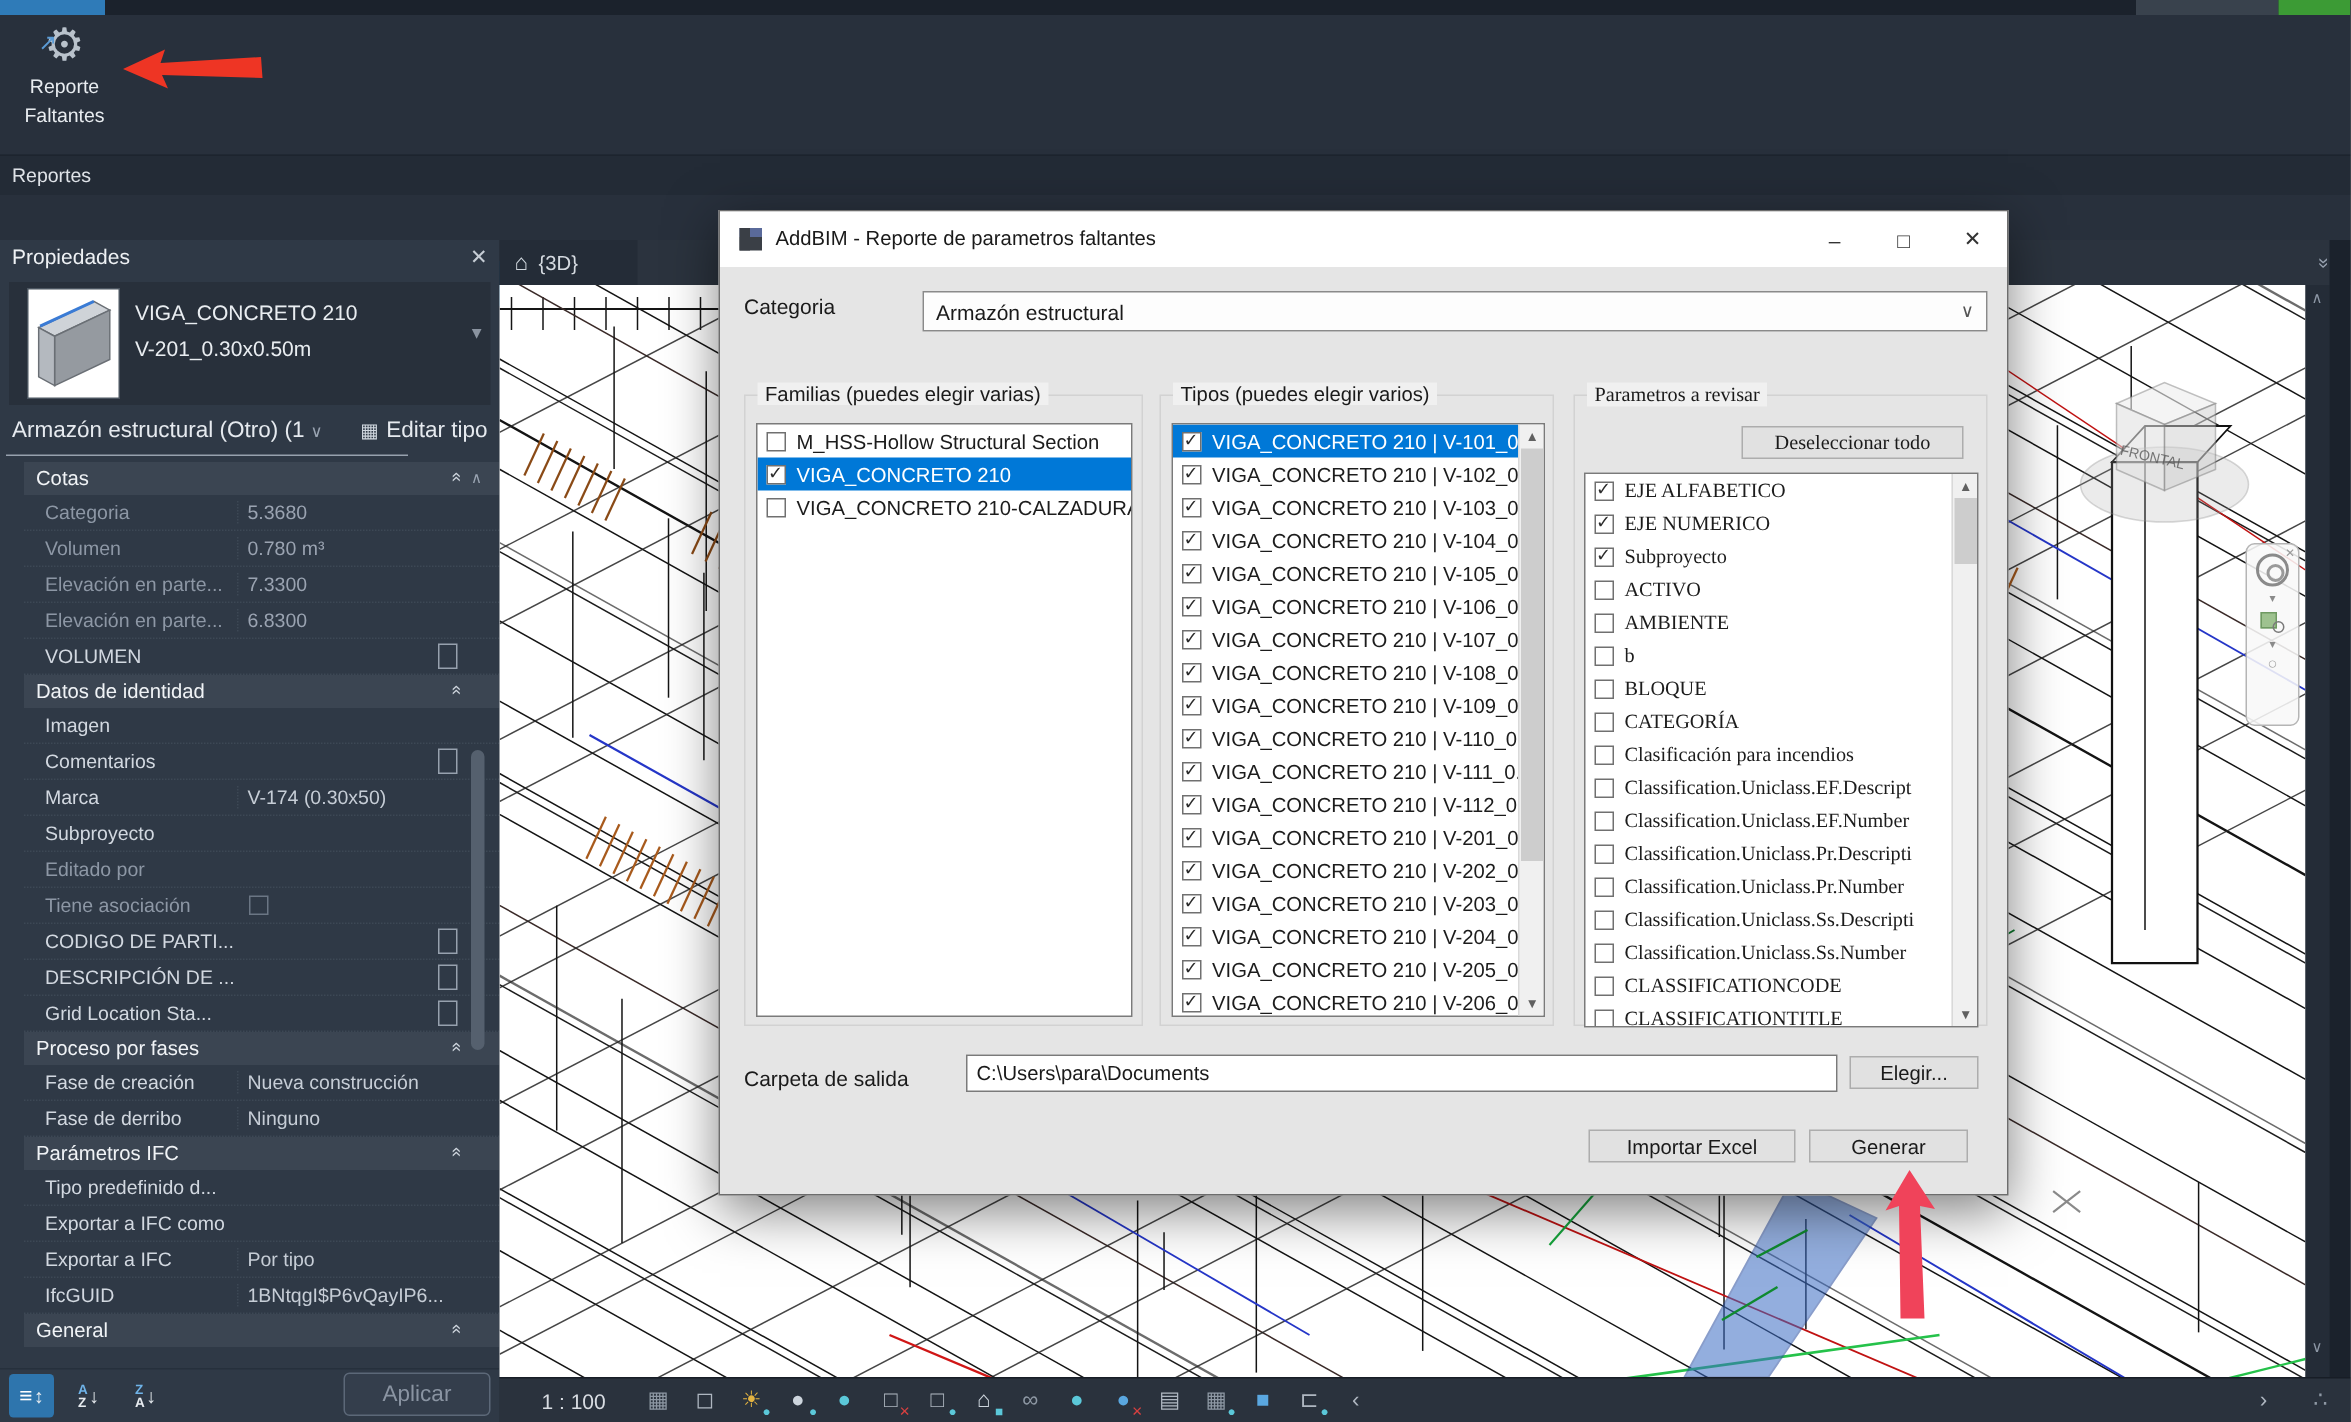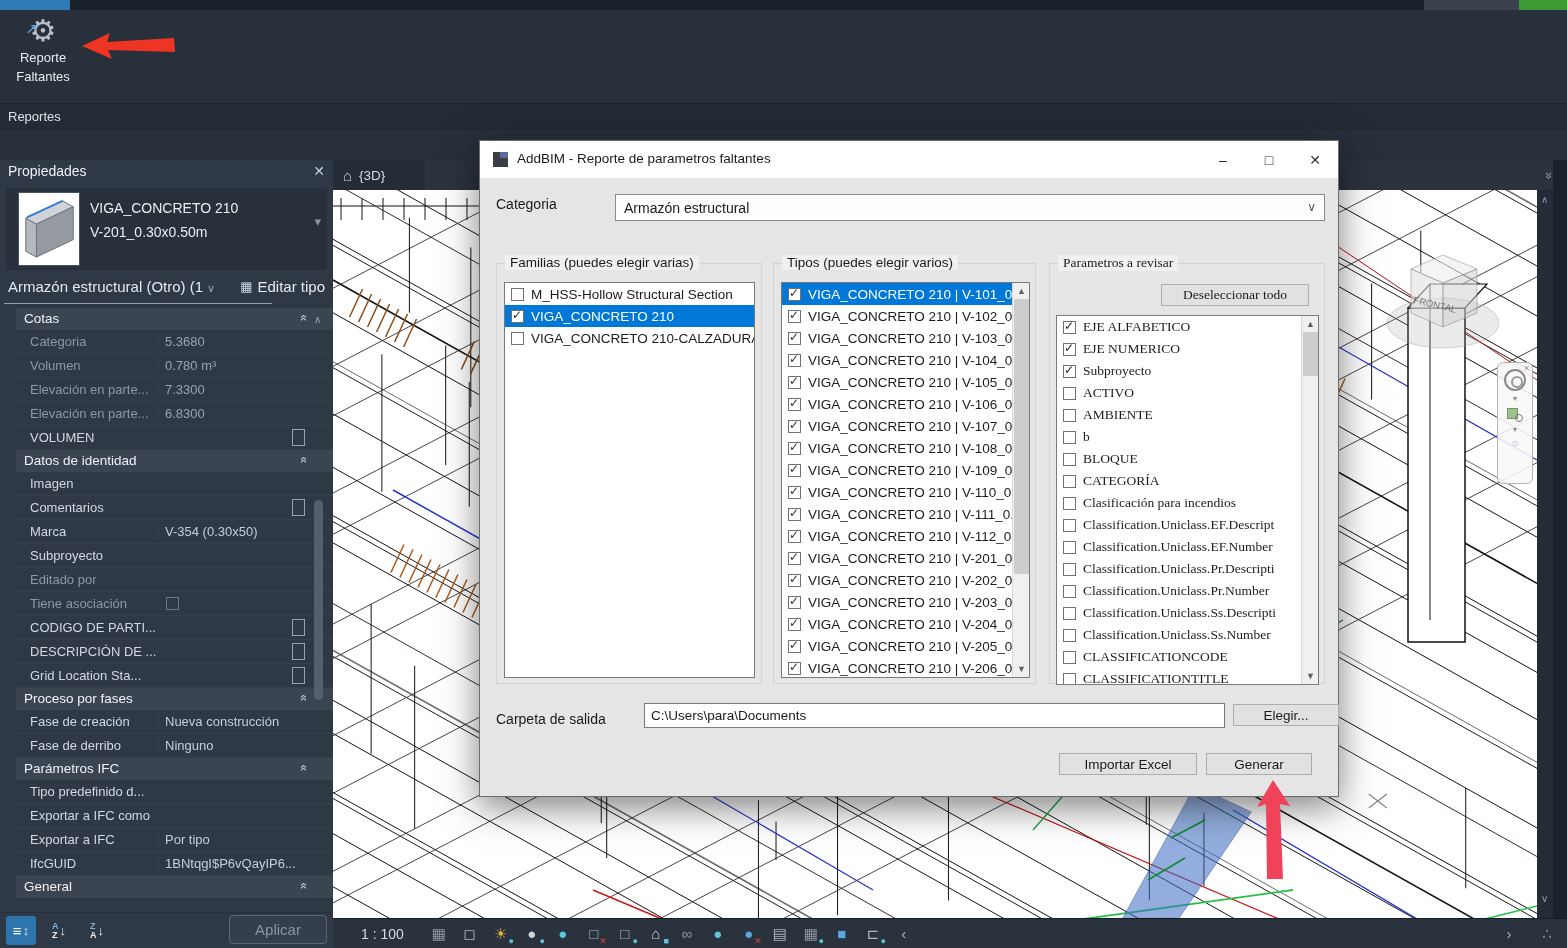--- a/index.html
+++ b/index.html
@@ -236,21 +236,21 @@
 
           <div class="prow">
             <span class="plabel">Comentarios</span>
             <span class="pvalue"></span>
             <span class="pbtn show"></span>
 
           </div>
 
           <div class="prow">
             <span class="plabel">Marca</span>
-            <span class="pvalue">V-354 (0.30x50)</span>
+            <span class="pvalue">V-174 (0.30x50)</span>
 
           </div>
 
           <div class="prow">
             <span class="plabel">Subproyecto</span>
             <span class="pvalue"></span>
 
           </div>
 
           <div class="prow dim">
@@ -1026,21 +1026,21 @@
           <div class="th" style="top:16px;height:44px;"></div>
           <span class="a dn">▼</span>
         </div>
       </div>
     </div>
 
     <span class="dlg-lbl" style="left:16px;top:570px;">Carpeta de salida</span>
     <div class="outpath">
       <span>C:\Users\para\Documents</span>
     </div>
-    <div class="win-push" style="left:753px;top:563px;width:106px;height:22px;">Elegir...</div>
+    <div class="win-push" style="left:753px;top:563px;width:86px;height:22px;">Elegir...</div>
     <div class="win-push" style="left:579px;top:612px;width:138px;height:22px;">Importar Excel</div>
     <div class="win-push" style="left:726px;top:612px;width:106px;height:22px;">Generar</div>
   </div>
 
   <svg class="arrow-svg" style="left:78px;top:30px;" width="100" height="36" viewBox="0 0 100 36">
     <polygon points="4,16 32,3 29,12 96,8 97,22 30,20 34,29" fill="#ee3524"></polygon>
   </svg>
   <svg class="arrow-svg" style="left:1253px;top:778px;" width="42" height="104" viewBox="0 0 42 104">
     <polygon points="20,2 37,28 27,26 30,101 14,101 13,26 4,29" fill="#f0435a"></polygon>
   </svg>

